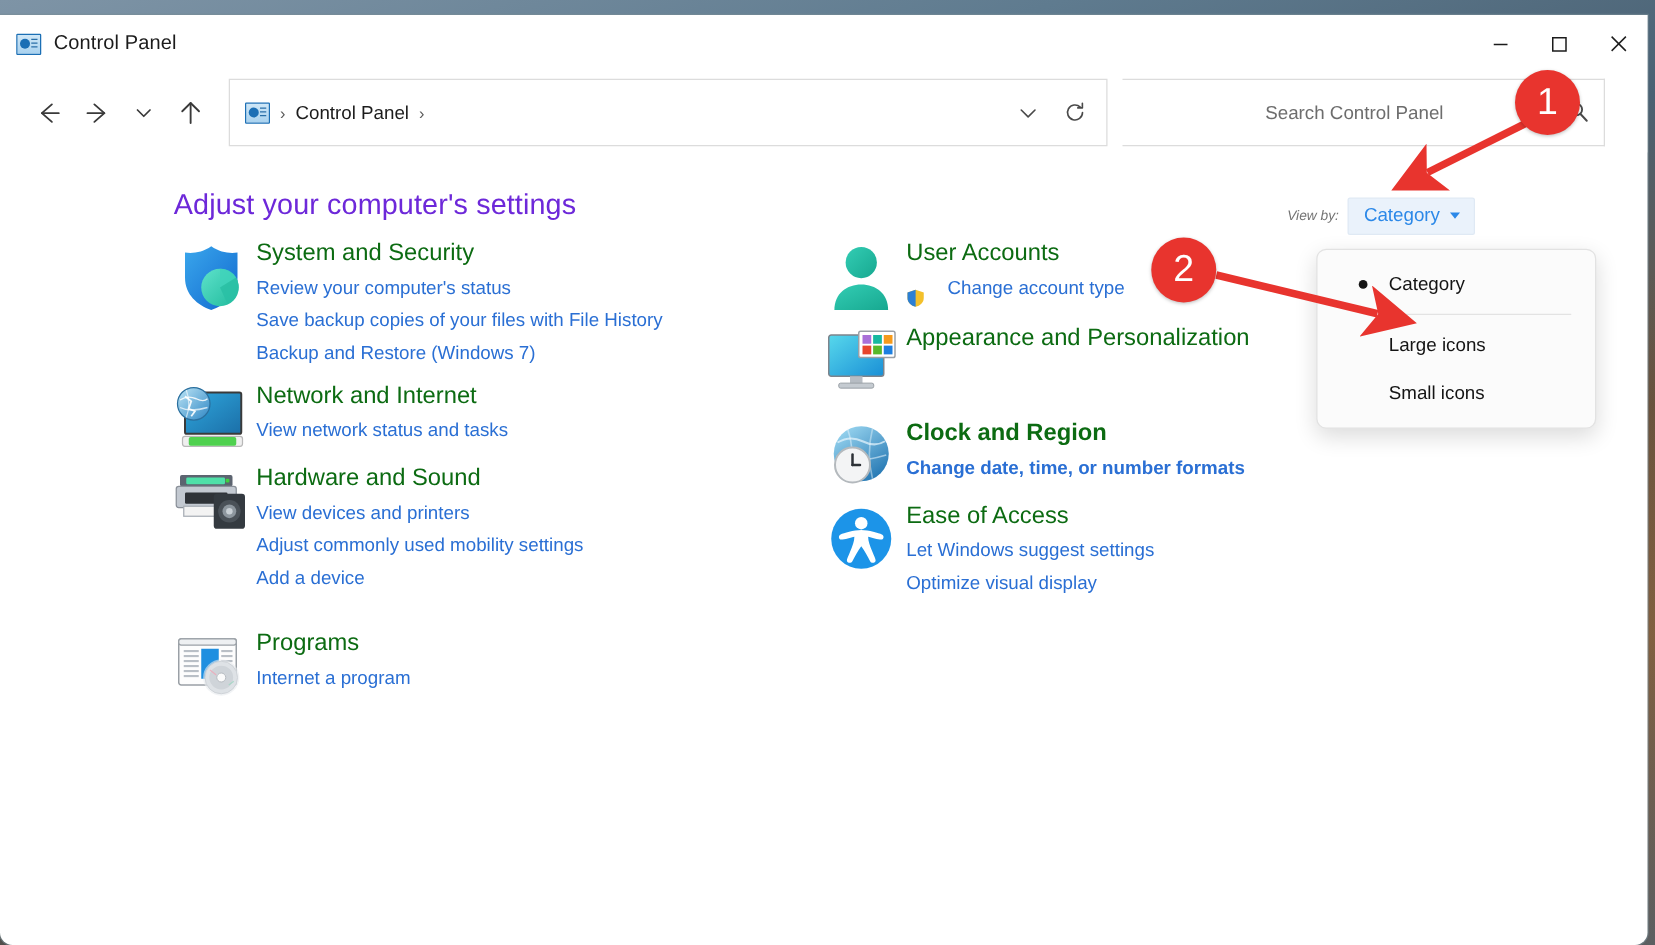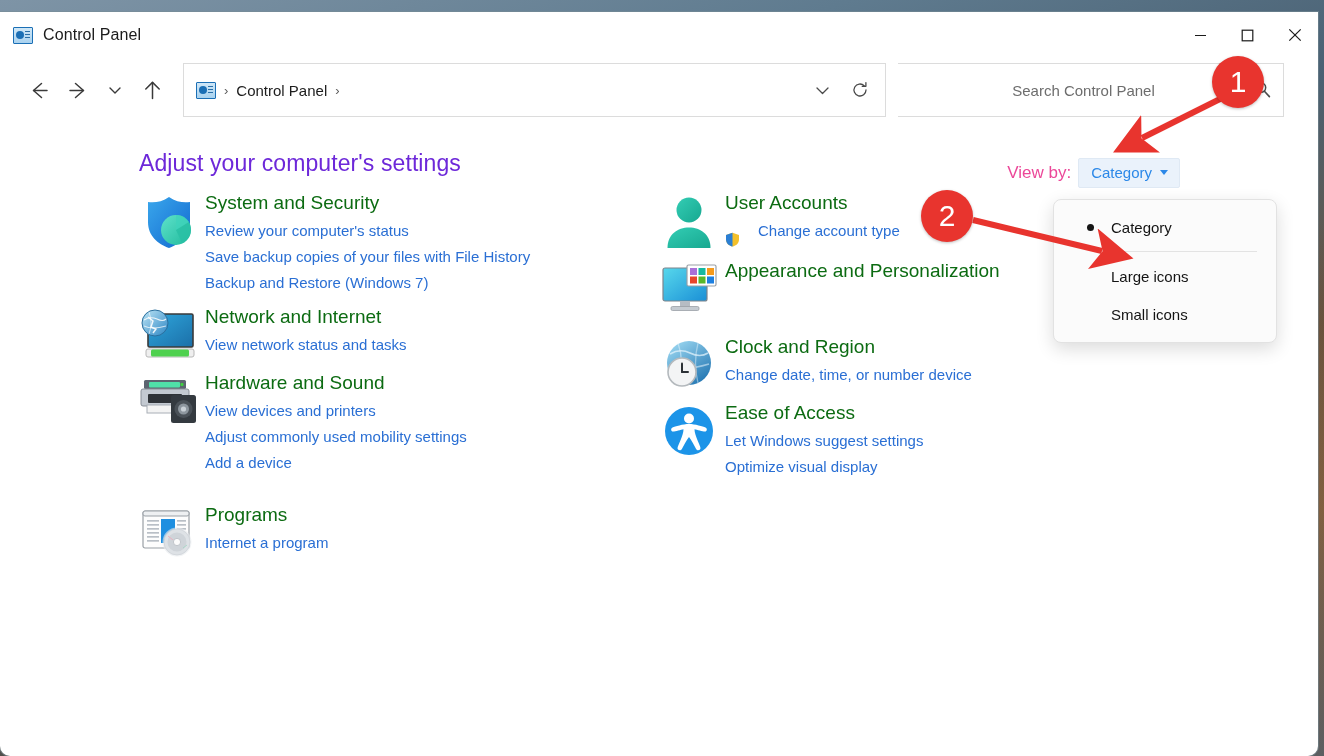--- a/index.html
+++ b/index.html
@@ -180,22 +180,23 @@
 
   
   #viewby-wrap {
     position: absolute;
     right: 138px; top: 36px;
     display: flex;
     align-items: center;
     gap: 7px;
   }
   #viewby-label {
-    font-size: 17px;
-    color: #ec4899;
+    font-size: 11px;
+    color: #737373;
+    font-style: italic;
   }
   #viewby-button {
     background: #eaf2fb;
     border: 1px solid #dfe9f4;
     padding: 5px 11px 6px 12px;
     display: flex;
     align-items: center;
     gap: 8px;
     border-radius: 2px;
   }
@@ -610,42 +611,42 @@
                   <rect x="39.5" y="14.5" width="7" height="7" fill="#57b82a"></rect>
                   <rect x="48" y="14.5" width="7" height="7" fill="#1c7fe0"></rect>
                 </g>
               </svg>
             </div>
             <div class="cat-body">
               <div class="cat-title">Appearance and Personalization</div>
             </div>
           </div>
 
-          <div class="cat" style="margin-top:18px;">
+          <div class="cat" style="margin-top:18px;font-weight:bold;">
             <div class="cat-icon">
               <svg width="54" height="54" viewBox="0 0 54 54">
                 <defs>
                   <linearGradient id="gEarth" x1="0.2" y1="0" x2="0.9" y2="1">
                     <stop offset="0" stop-color="#9ad6f0"></stop>
                       <stop offset="1" stop-color="#1a6fae"></stop>
                   </linearGradient>
                 </defs>
                 <circle cx="27" cy="25" r="22" fill="url(#gEarth)"></circle>
                 <path d="M8 16 Q18 10 28 15 Q38 20 46 15" fill="none" stroke="#e9f6fd" stroke-width="1.6" opacity=".7"></path>
                 <path d="M7 27 Q20 34 47 26" fill="none" stroke="#e9f6fd" stroke-width="1.4" opacity=".55"></path>
                 <path d="M16 5 Q23 25 16 45" fill="none" stroke="#e9f6fd" stroke-width="1.3" opacity=".5"></path>
                 <path d="M36 5 Q31 25 36 45" fill="none" stroke="#e9f6fd" stroke-width="1.3" opacity=".45"></path>
                 <circle cx="20" cy="34" r="14" fill="#f3f4f5" stroke="#b4b9bd" stroke-width="1.6"></circle>
                 <line x1="20" y1="34" x2="20" y2="25.5" stroke="#2c3136" stroke-width="2" stroke-linecap="round"></line>
                 <line x1="20" y1="34" x2="26" y2="34" stroke="#2c3136" stroke-width="2" stroke-linecap="round"></line>
               </svg>
             </div>
             <div class="cat-body">
               <div class="cat-title">Clock and Region</div>
-              <a class="cat-link">Change date, time, or number device</a>
+              <a class="cat-link">Change date, time, or number formats</a>
             </div>
           </div>
 
           <div class="cat" style="margin-top:8px;">
             <div class="cat-icon">
               <svg width="54" height="54" viewBox="0 0 54 54">
                 <circle cx="27" cy="27" r="24" fill="#1c94e8"></circle>
                 <circle cx="27" cy="14.5" r="5" fill="#ffffff"></circle>
                 <path d="M27 20 C21 20 13 22.5 10.5 23.5 C8.5 24.3 8.8 27.6 11 27.6 C13.5 27.6 19 25.8 21.5 25.3 C21.5 29 20 32.5 18 37.5 C16.8 40.4 15.5 43 15.5 44.3 C15.5 46.3 18.8 47.2 19.9 45 C21.6 41.6 24.5 36.4 27 33 C29.5 36.4 32.4 41.6 34.1 45 C35.2 47.2 38.5 46.3 38.5 44.3 C38.5 43 37.2 40.4 36 37.5 C34 32.5 32.5 29 32.5 25.3 C35 25.8 40.5 27.6 43 27.6 C45.2 27.6 45.5 24.3 43.5 23.5 C41 22.5 33 20 27 20 Z" fill="#ffffff"></path>
               </svg>

